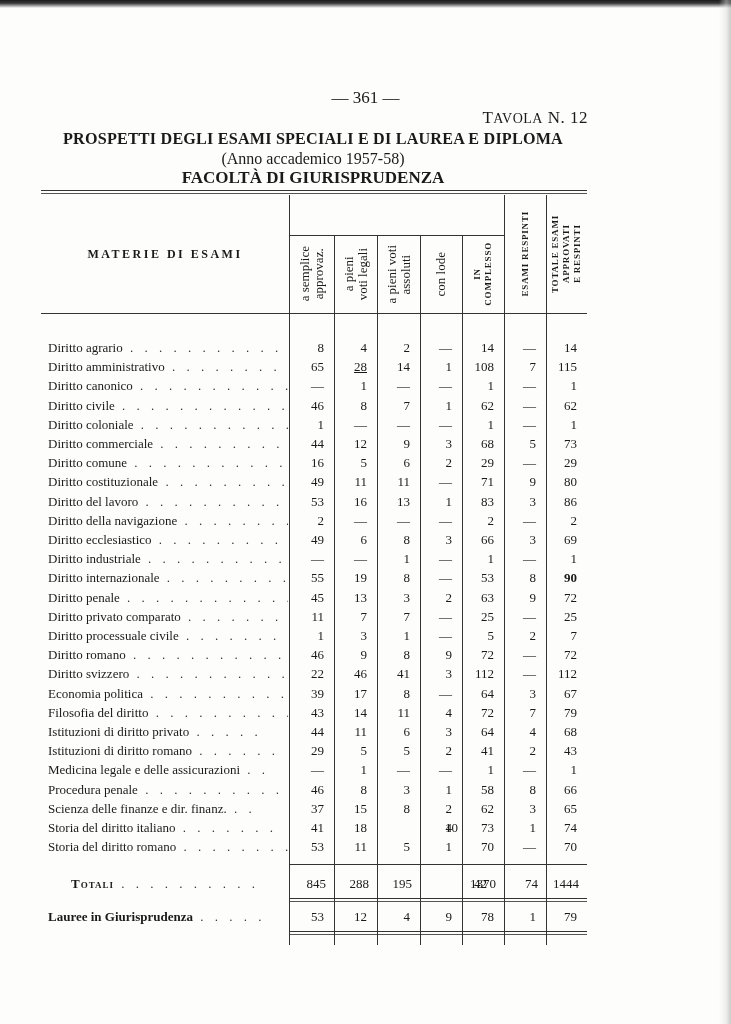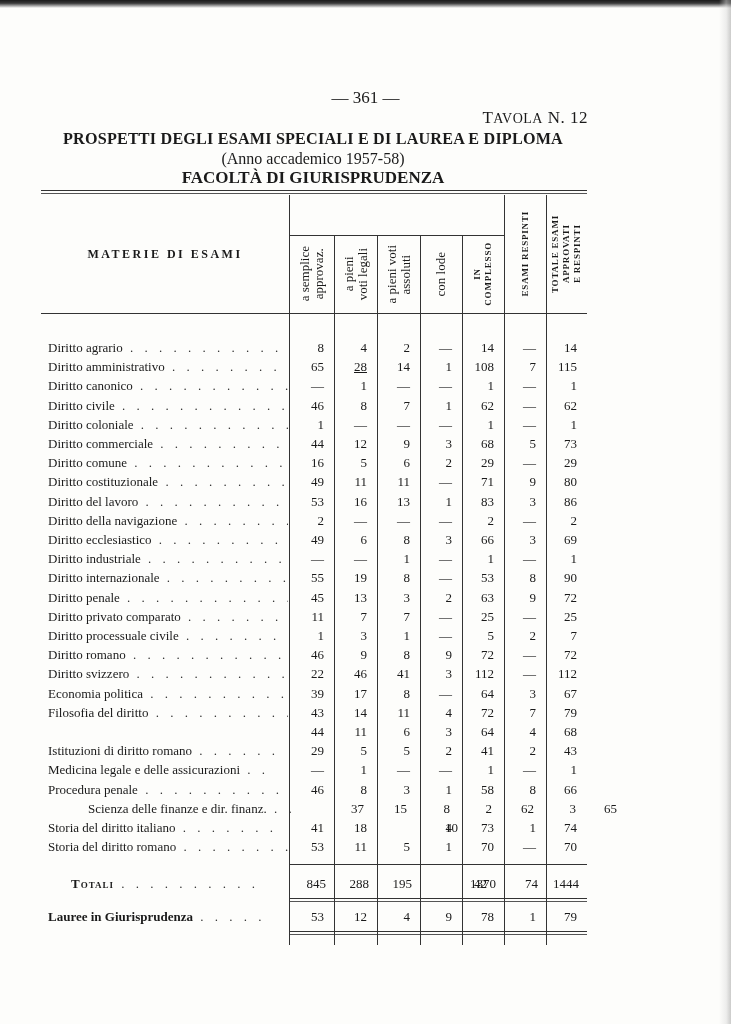--- a/index.html
+++ b/index.html
@@ -252,21 +252,21 @@
         <div class="num" style="left: 505px; width: 31px;">1</div>
       </div>
       <div class="row" style="top: 254.4px;">
         <div class="subj"><span>Diritto internazionale</span><span class="dots"> . . . . . . . . . .</span></div>
         <div class="num" style="left: 248px; width: 35px;">55</div>
         <div class="num" style="left: 293px; width: 33px;">19</div>
         <div class="num" style="left: 336px; width: 33px;">8</div>
         <div class="num" style="left: 379px; width: 32px;">—</div>
         <div class="num" style="left: 421px; width: 32px;">53</div>
         <div class="num" style="left: 463px; width: 32px;">8</div>
-        <div class="num" style="left: 505px; width: 31px;">90</div>
+        <div class="num" style="left: 505px; width: 31px; font-weight: bold;">90</div>
       </div>
       <div class="row" style="top: 273.6px;">
         <div class="subj"><span>Diritto penale</span><span class="dots"> . . . . . . . . . . . . . . .</span></div>
         <div class="num" style="left: 248px; width: 35px;">45</div>
         <div class="num" style="left: 293px; width: 33px;">13</div>
         <div class="num" style="left: 336px; width: 33px;">3</div>
         <div class="num" style="left: 379px; width: 32px;">2</div>
         <div class="num" style="left: 421px; width: 32px;">63</div>
         <div class="num" style="left: 463px; width: 32px;">9</div>
         <div class="num" style="left: 505px; width: 31px;">72</div>
@@ -325,20 +325,21 @@
         <div class="subj"><span>Filosofia del diritto</span><span class="dots"> . . . . . . . . . . .</span></div>
         <div class="num" style="left: 248px; width: 35px;">43</div>
         <div class="num" style="left: 293px; width: 33px;">14</div>
         <div class="num" style="left: 336px; width: 33px;">11</div>
         <div class="num" style="left: 379px; width: 32px;">4</div>
         <div class="num" style="left: 421px; width: 32px;">72</div>
         <div class="num" style="left: 463px; width: 32px;">7</div>
         <div class="num" style="left: 505px; width: 31px;">79</div>
       </div>
       <div class="row" style="top: 408px;">
+        <div class="subj"><span>Istituzioni di diritto privato</span><span class="dots"> . . . . .</span></div>
         <div class="num" style="left: 248px; width: 35px;">44</div>
         <div class="num" style="left: 293px; width: 33px;">11</div>
         <div class="num" style="left: 336px; width: 33px;">6</div>
         <div class="num" style="left: 379px; width: 32px;">3</div>
         <div class="num" style="left: 421px; width: 32px;">64</div>
         <div class="num" style="left: 463px; width: 32px;">4</div>
         <div class="num" style="left: 505px; width: 31px;">68</div>
       </div>
       <div class="row" style="top: 427.2px;">
         <div class="subj"><span>Istituzioni di diritto romano</span><span class="dots"> . . . . . .</span></div>
@@ -363,21 +364,21 @@
       <div class="row" style="top: 465.6px;">
         <div class="subj"><span>Procedura penale</span><span class="dots"> . . . . . . . . . . . . . .</span></div>
         <div class="num" style="left: 248px; width: 35px;">46</div>
         <div class="num" style="left: 293px; width: 33px;">8</div>
         <div class="num" style="left: 336px; width: 33px;">3</div>
         <div class="num" style="left: 379px; width: 32px;">1</div>
         <div class="num" style="left: 421px; width: 32px;">58</div>
         <div class="num" style="left: 463px; width: 32px;">8</div>
         <div class="num" style="left: 505px; width: 31px;">66</div>
       </div>
-      <div class="row" style="top: 484.8px; margin-left: 40px;">
+      <div class="row" style="top: 484.8px;">
         <div class="subj"><span>Scienza delle finanze e dir. finanz.</span><span class="dots"> . .</span></div>
         <div class="num" style="left: 248px; width: 35px;">37</div>
         <div class="num" style="left: 293px; width: 33px;">15</div>
         <div class="num" style="left: 336px; width: 33px;">8</div>
         <div class="num" style="left: 379px; width: 32px;">2</div>
         <div class="num" style="left: 421px; width: 32px;">62</div>
         <div class="num" style="left: 463px; width: 32px;">3</div>
         <div class="num" style="left: 505px; width: 31px;">65</div>
       </div>
       <div class="row" style="top: 504px;">

